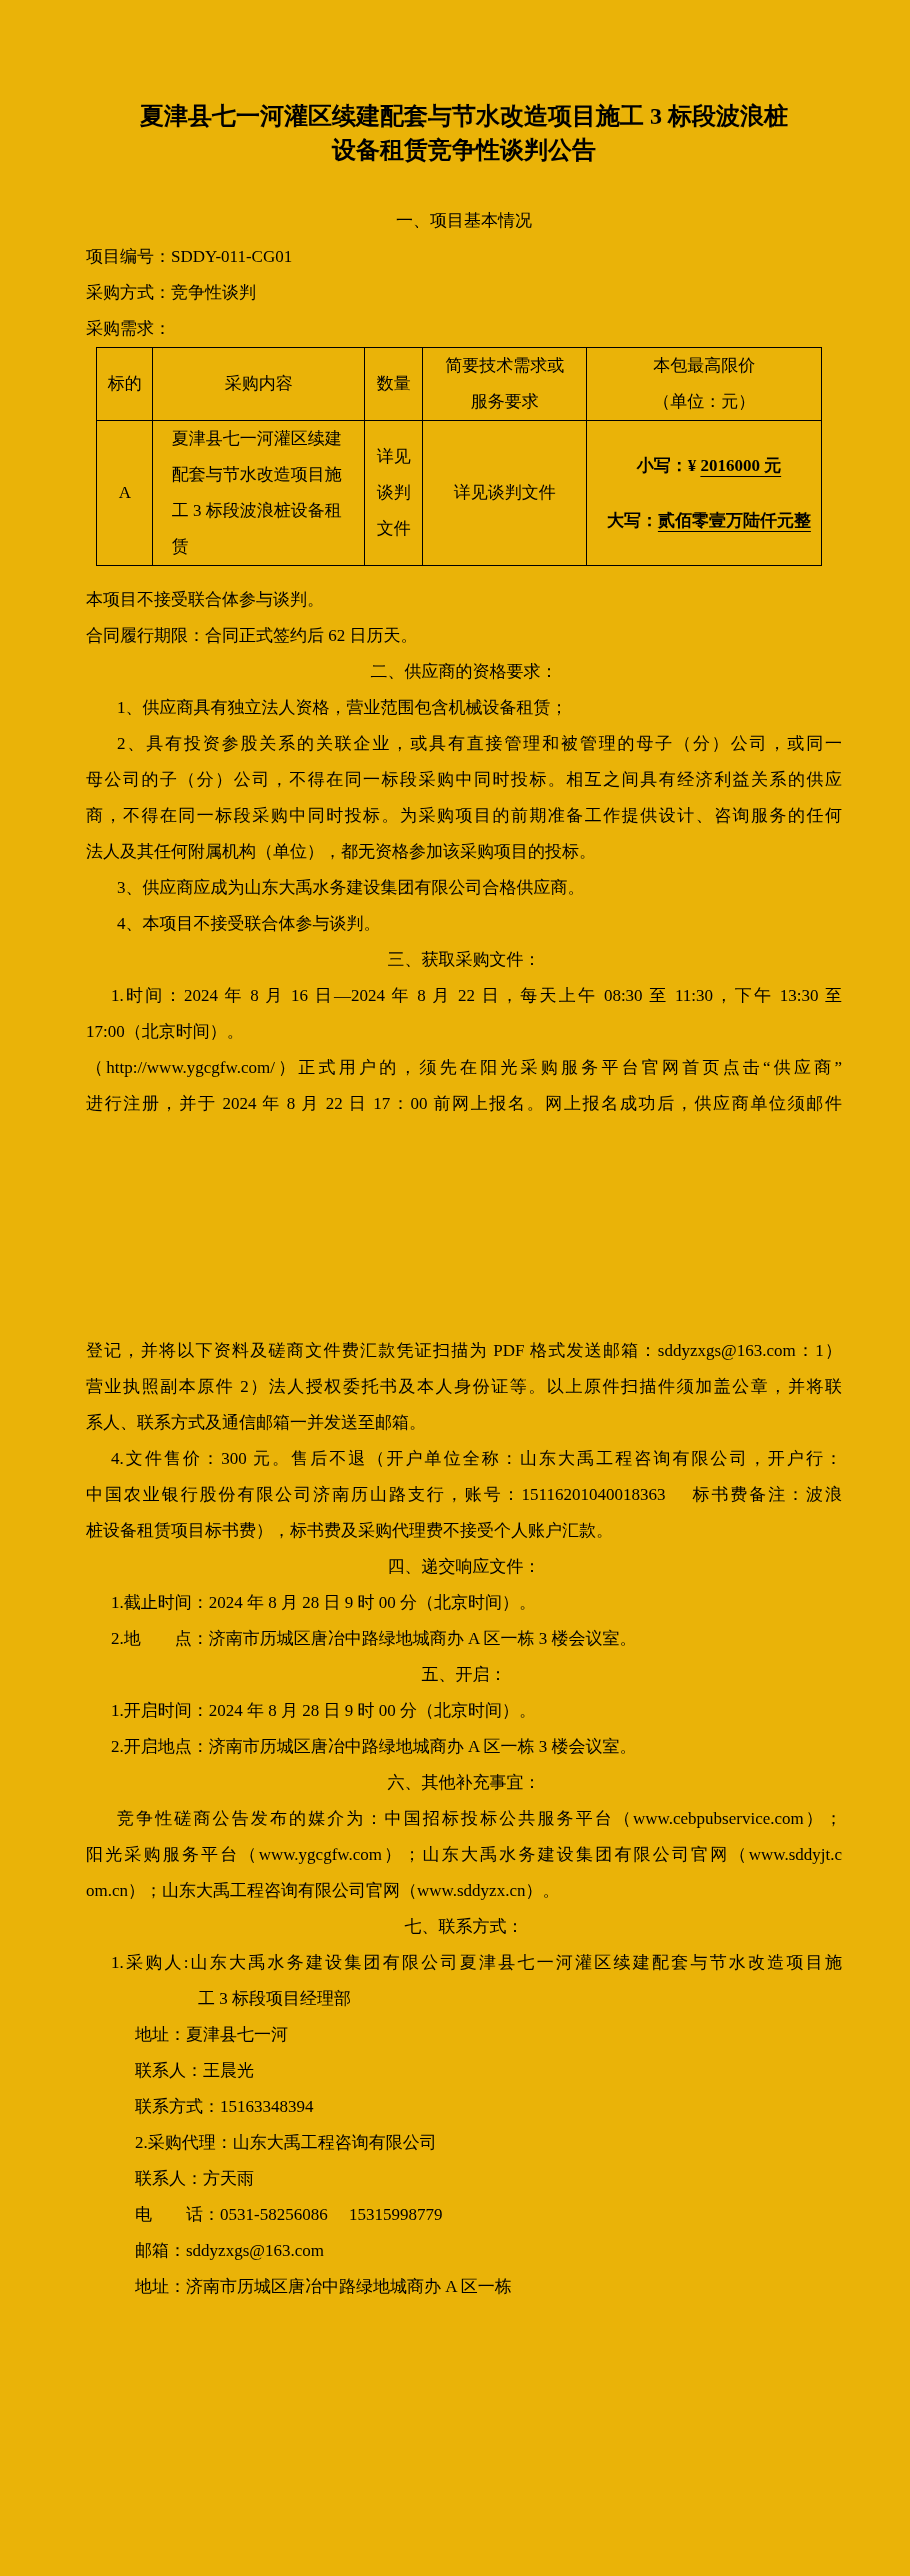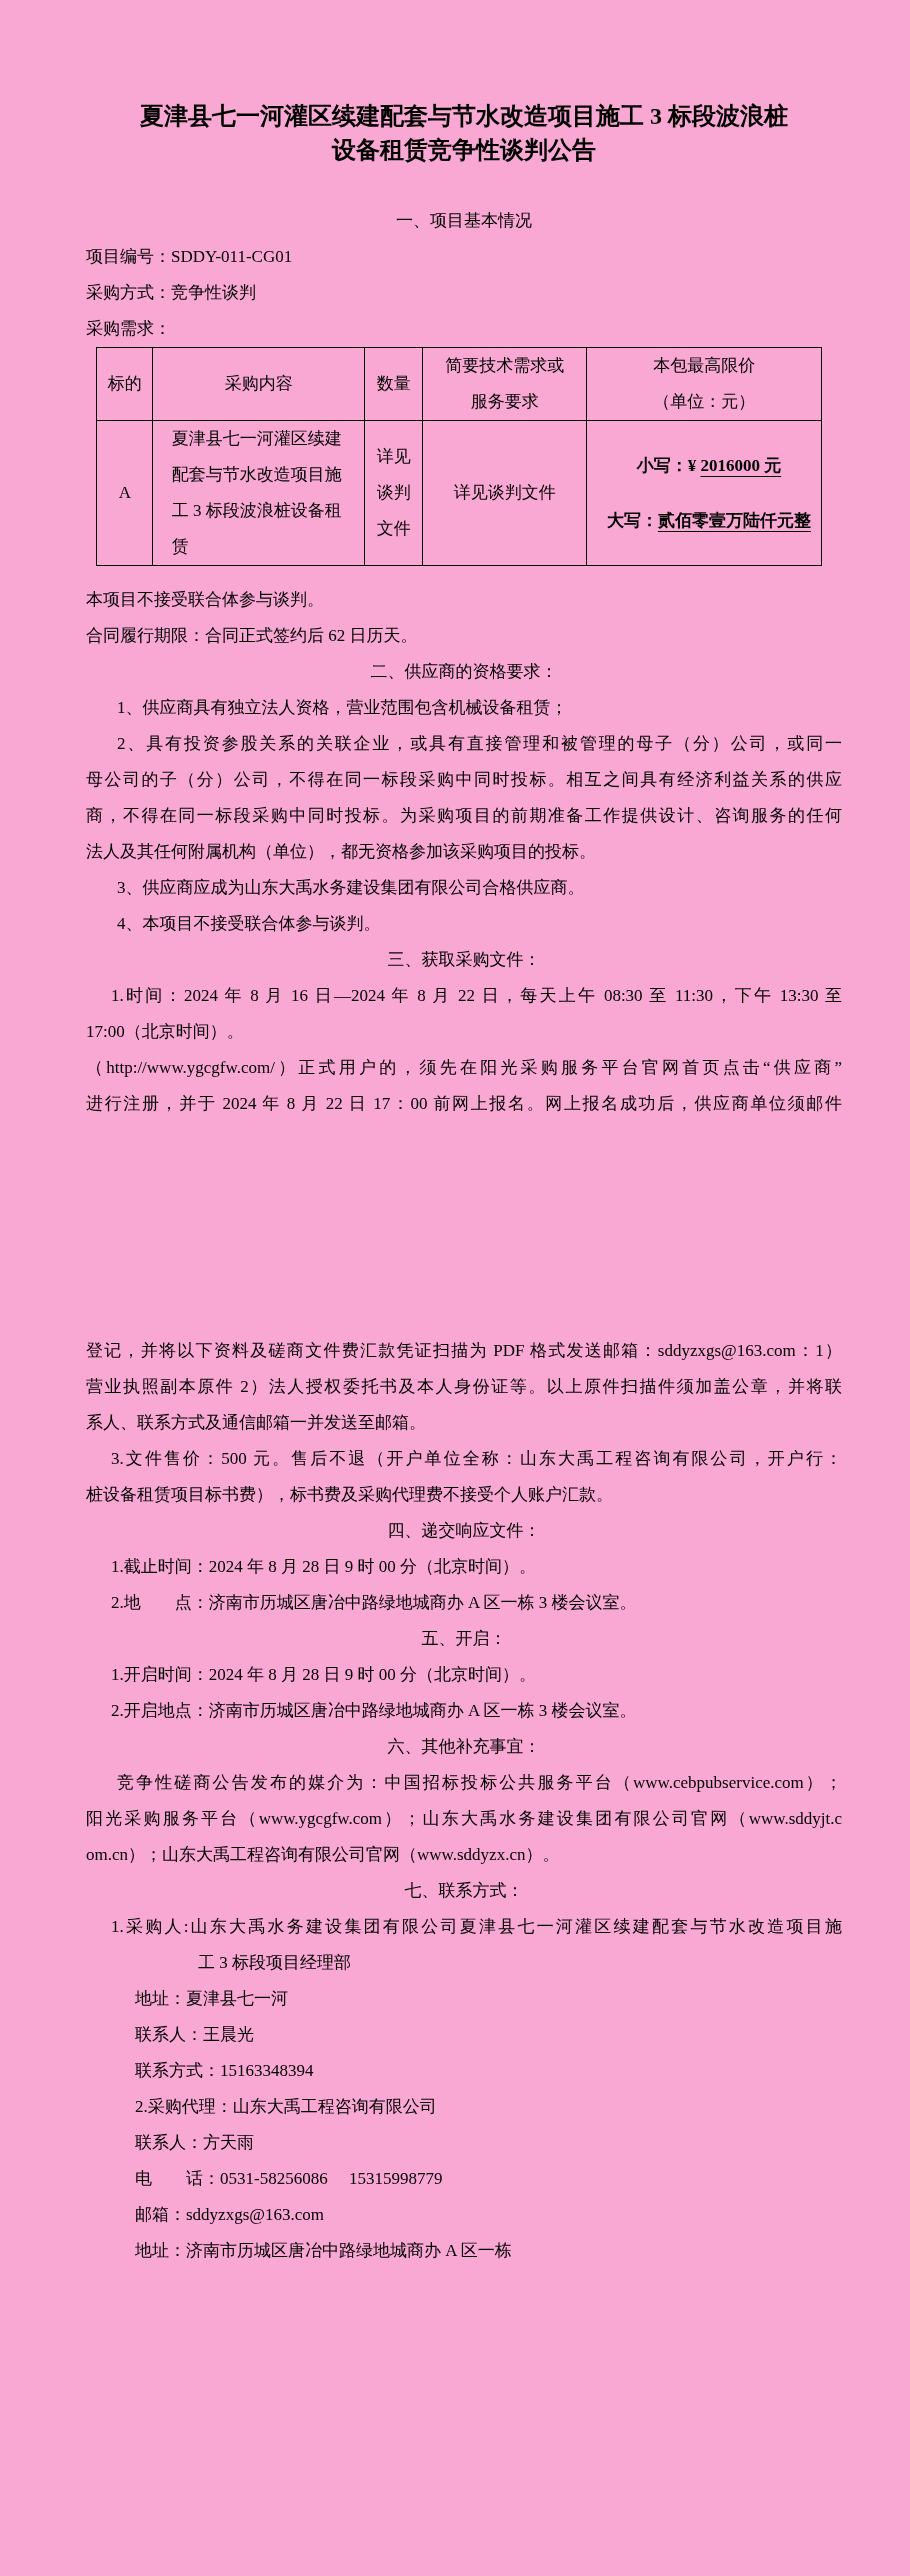--- a/index.html
+++ b/index.html
@@ -1,19 +1,19 @@
 <!DOCTYPE html>
 <html style="font-size:9.2px"><head>
 <meta charset="utf-8">
 <style>
   html,body{margin:0;padding:0;background:#ffffff;}
   .page{
     width:910px;
     min-height:2576px;
-    background:#f9a8d4;
+    background:#eab308;
     color:#000000;
     font-family:"Liberation Serif","DejaVu Serif",serif;
     box-sizing:border-box;
     overflow:hidden;
   }
   .content{
     padding:99px 68px 23px 86px;
     font-size:17px;
     line-height:36px;
   }
@@ -161,21 +161,22 @@
     </div>
 
     <div class="page-break"></div>
 
     <div>
       <div class="line jline">登记，并将以下资料及磋商文件费汇款凭证扫描为 PDF 格式发送邮箱：sddyzxgs@163.com：1）</div>
       <div class="line jline">营业执照副本原件 2）法人授权委托书及本人身份证等。以上原件扫描件须加盖公章，并将联</div>
       <div class="line">系人、联系方式及通信邮箱一并发送至邮箱。</div>
     </div>
     <div>
-      <div class="line jline ind15">3.文件售价：500 元。售后不退（开户单位全称：山东大禹工程咨询有限公司，开户行：</div>
+      <div class="line jline ind15">4.文件售价：300 元。售后不退（开户单位全称：山东大禹工程咨询有限公司，开户行：</div>
+      <div class="line jline">中国农业银行股份有限公司济南历山路支行，账号：15116201040018363　 标书费备注：波浪</div>
       <div class="line">桩设备租赁项目标书费），标书费及采购代理费不接受个人账户汇款。</div>
     </div>
 
     <div class="line heading">四、递交响应文件：</div>
     <div class="line ind15">1.截止时间：2024 年 8 月 28 日 9 时 00 分（北京时间）。</div>
     <div class="line ind15">2.地　　点：济南市历城区唐冶中路绿地城商办 A 区一栋 3 楼会议室。</div>
 
     <div class="line heading">五、开启：</div>
     <div class="line ind15">1.开启时间：2024 年 8 月 28 日 9 时 00 分（北京时间）。</div>
     <div class="line ind15">2.开启地点：济南市历城区唐冶中路绿地城商办 A 区一栋 3 楼会议室。</div>

